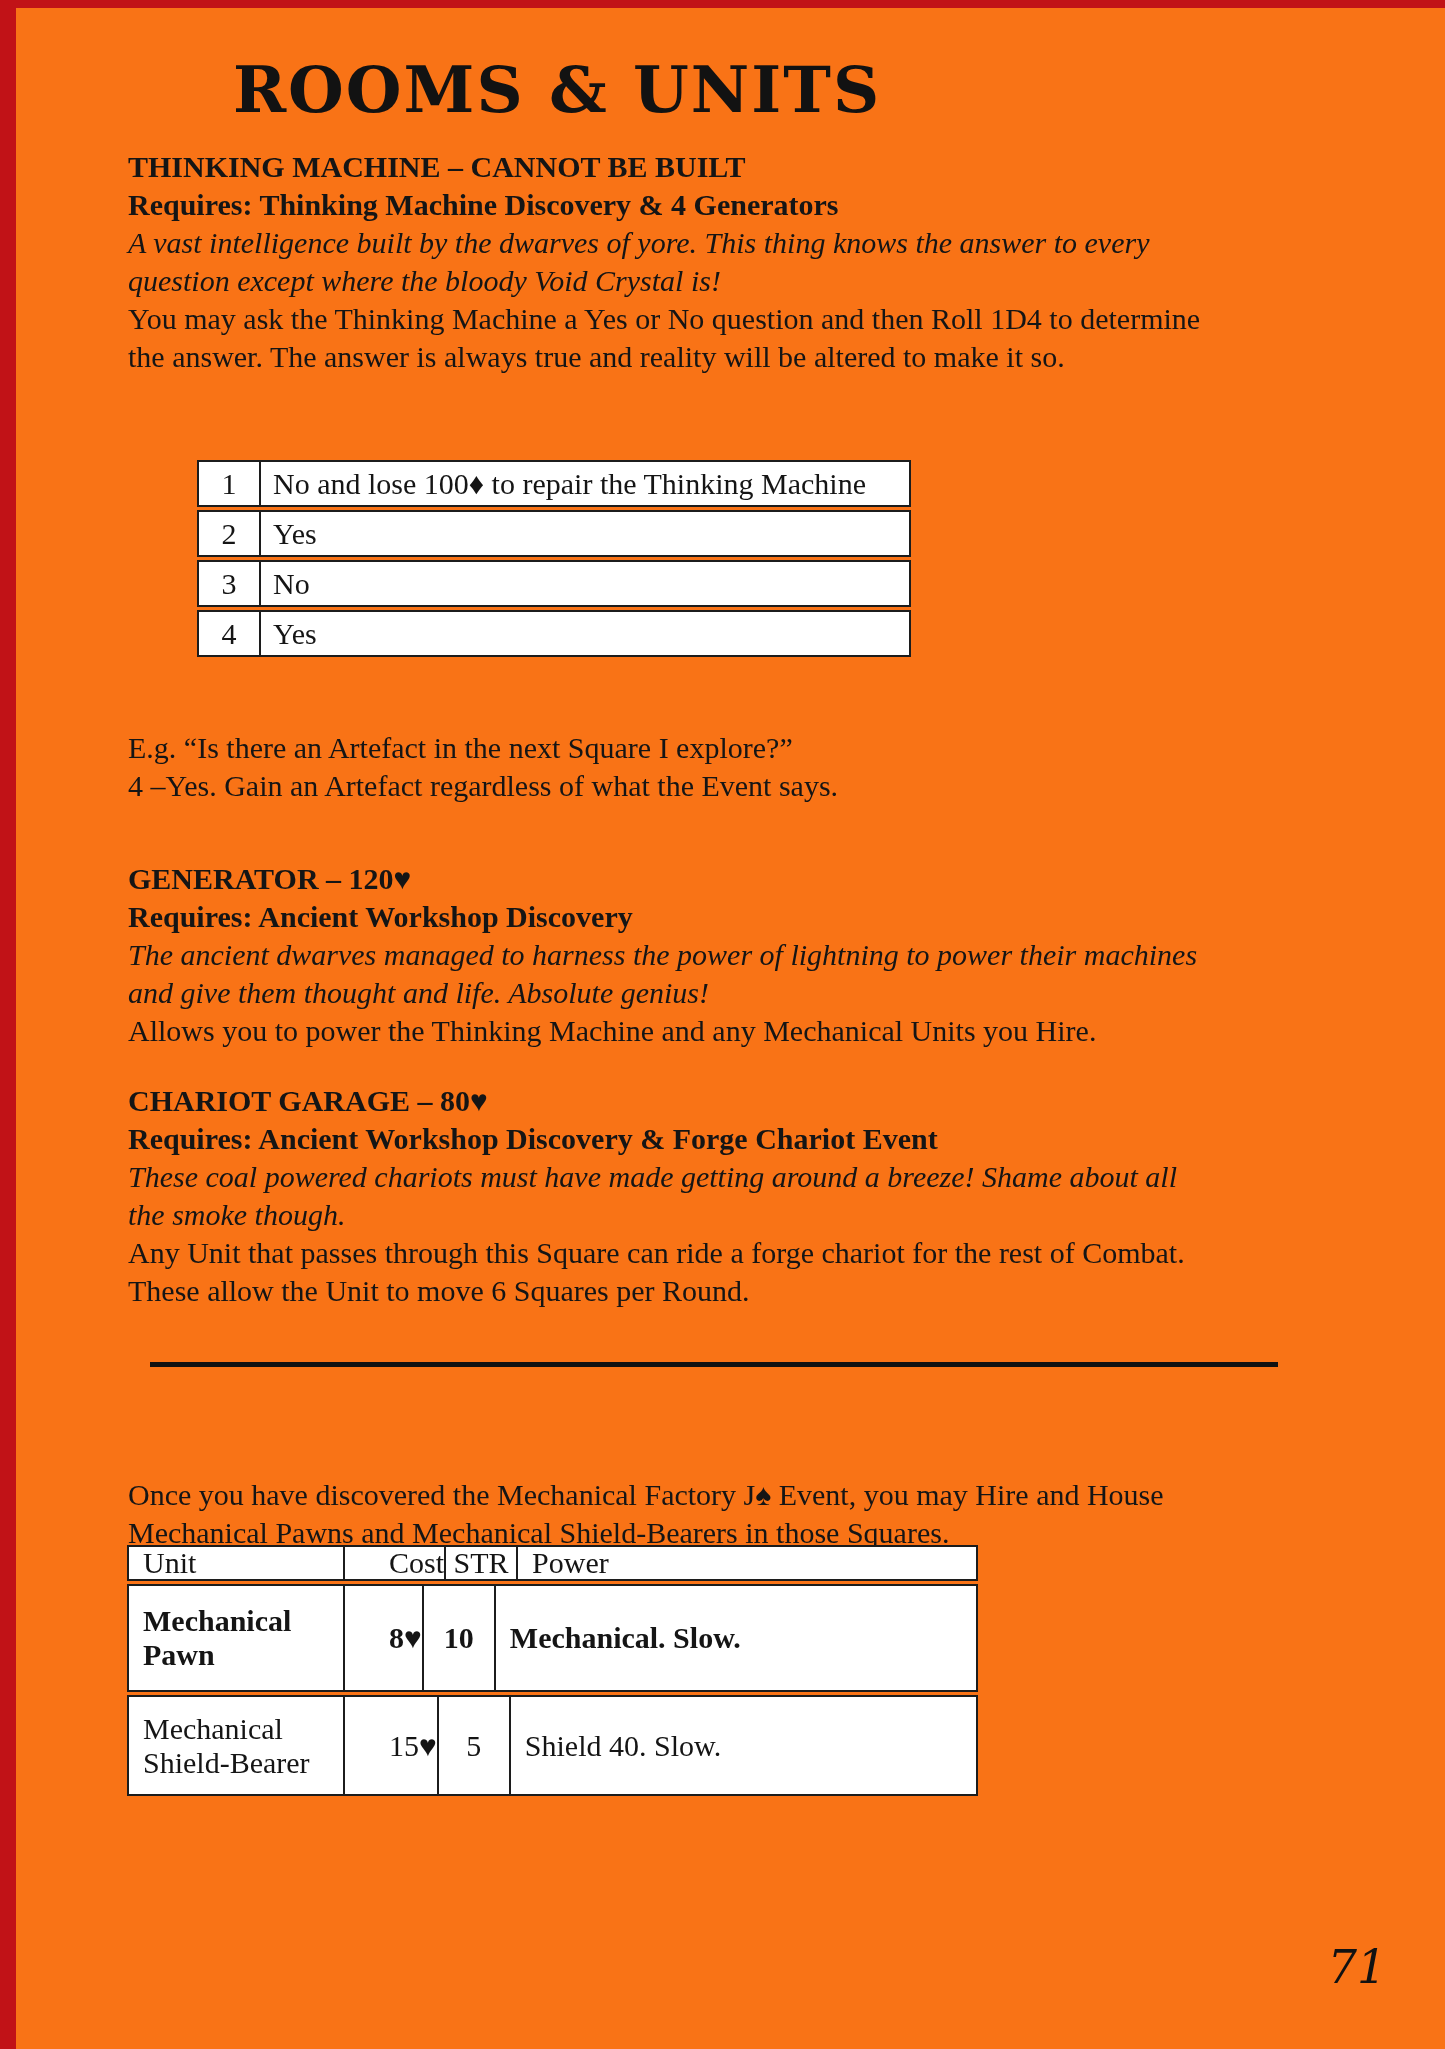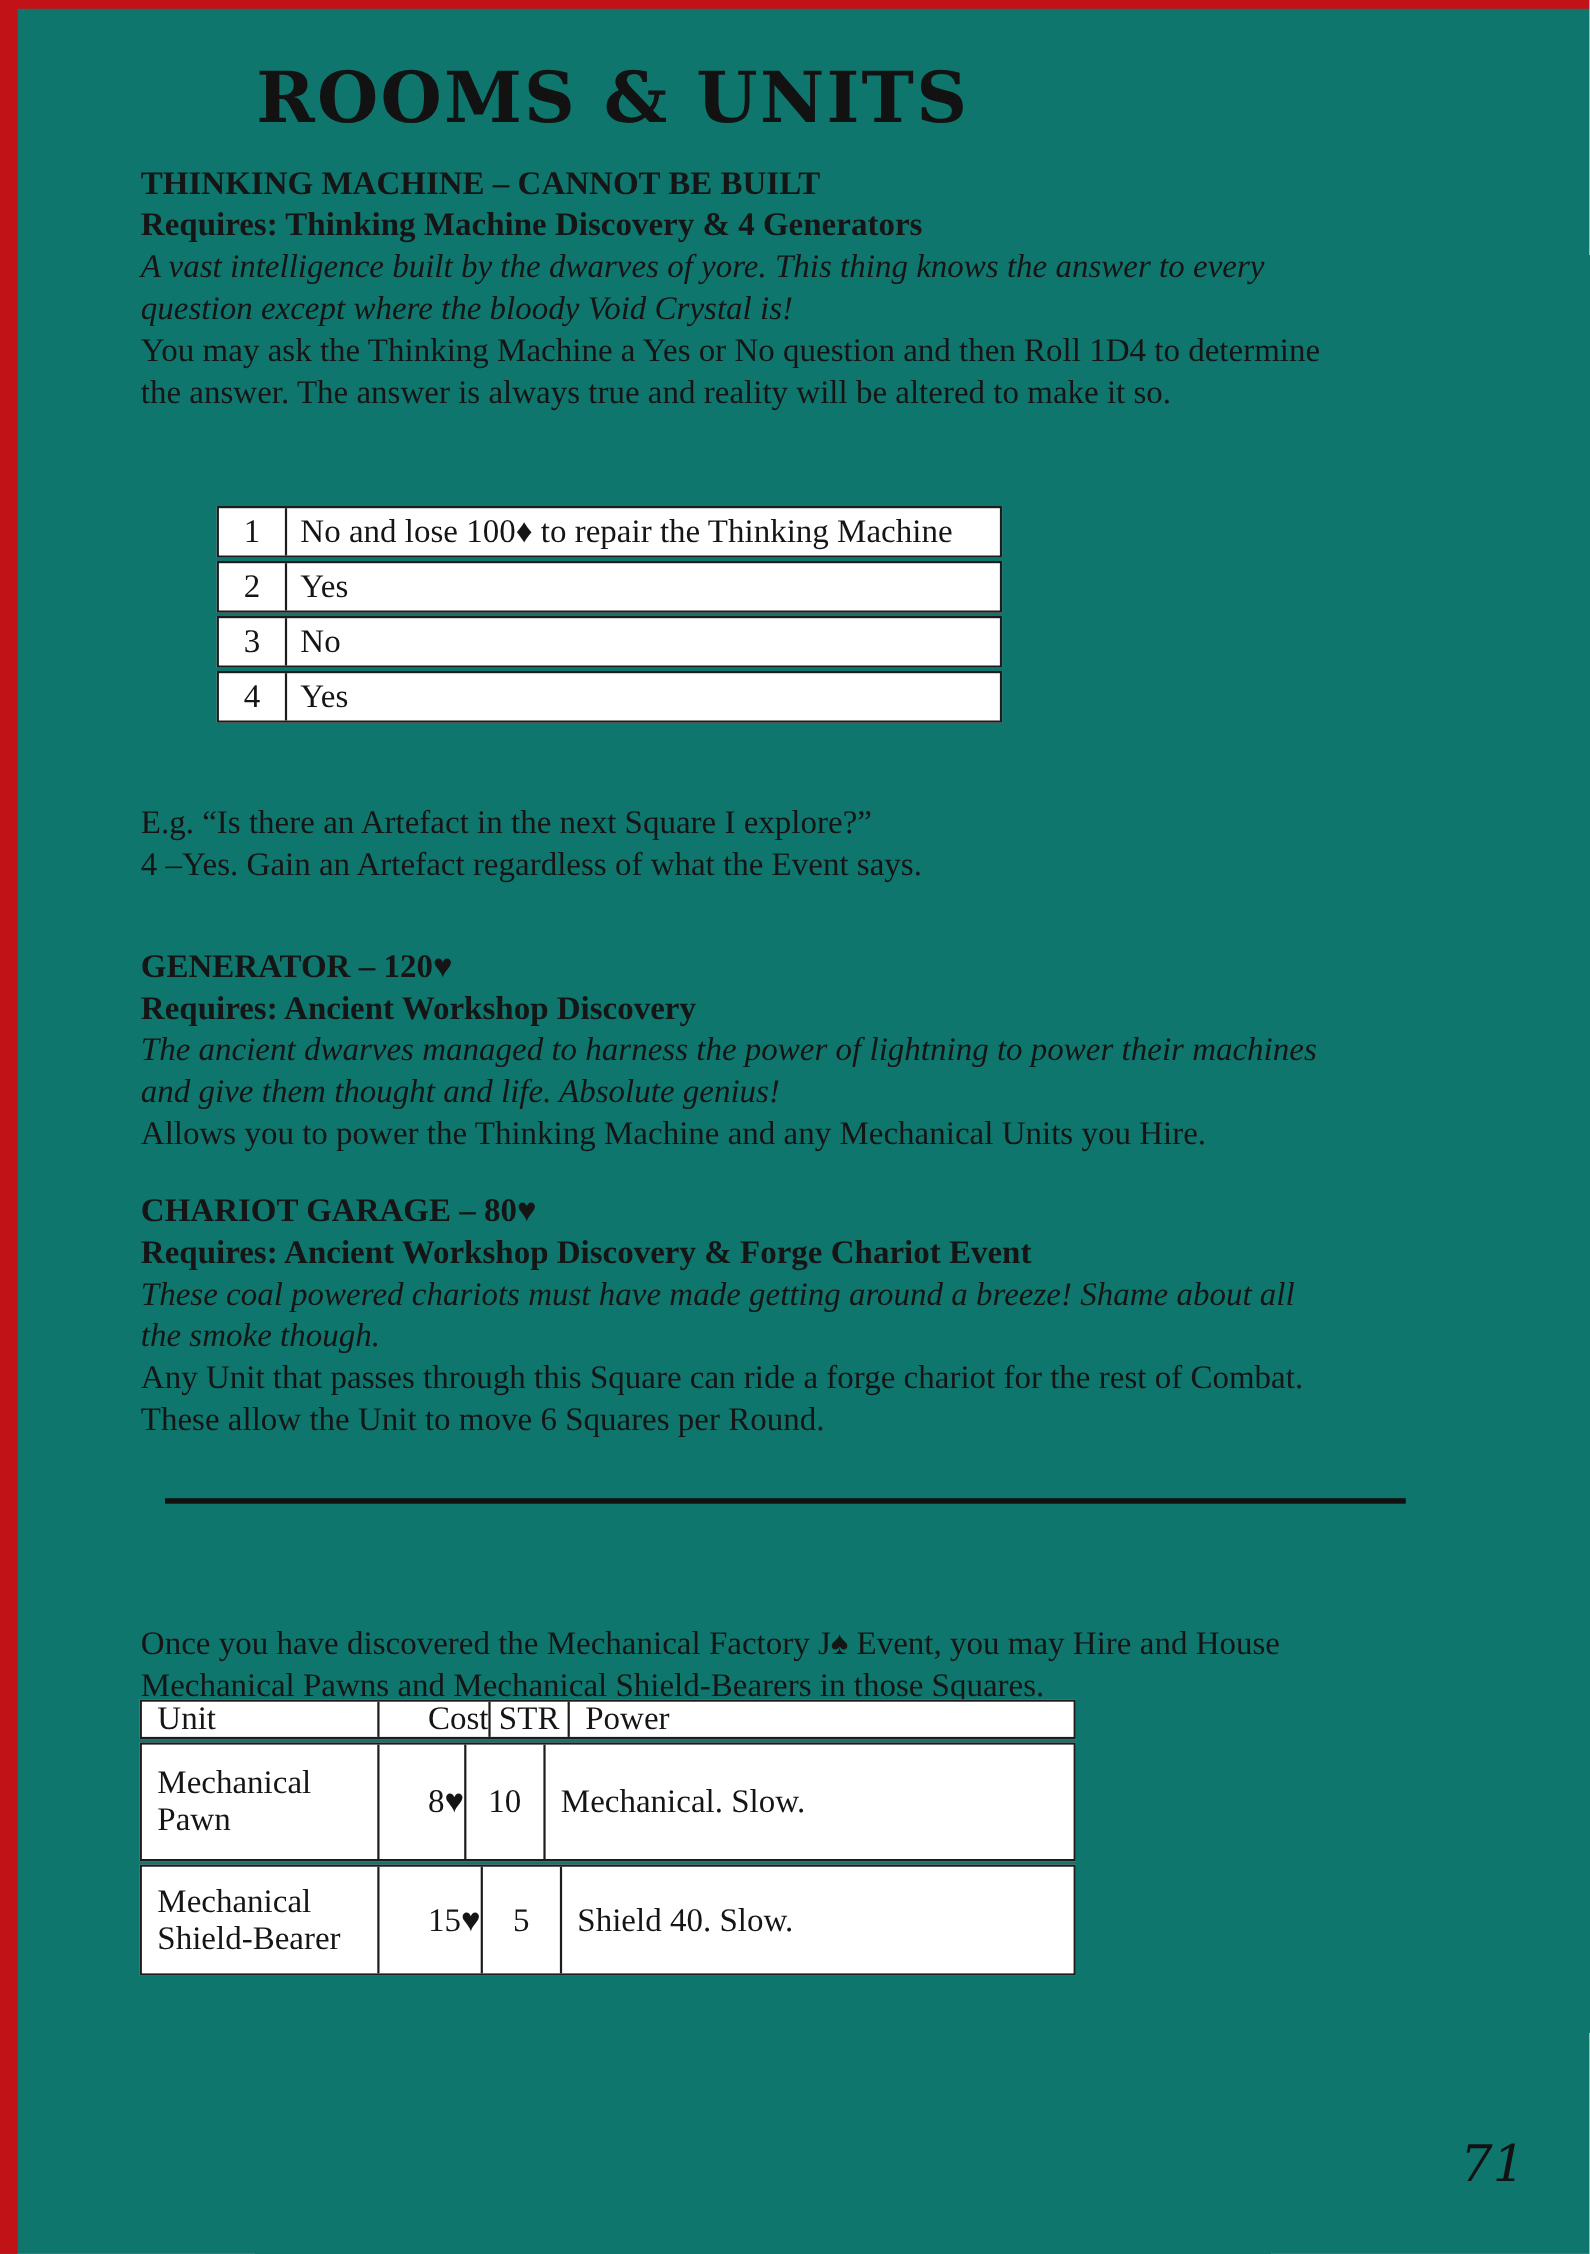--- a/index.html
+++ b/index.html
@@ -2,21 +2,21 @@
 <html style="--accent: #c11217;"><head>
 <meta charset="utf-8">
 <style>
   * { margin: 0; padding: 0; box-sizing: border-box; }
   html, body { background: #ffffff; }
   body {
     width: 1445px; height: 2049px; position: relative;
     font-family: "Liberation Serif", "DejaVu Serif", serif;
     color: #151515;
   }
-  .page { position: absolute; inset: 0; background: #0f766e; overflow: hidden; }
+  .page { position: absolute; inset: 0; background: #f97316; overflow: hidden; }
 
   .edge-top  { position: absolute; top: 0; left: 0; width: 100%; height: 8px;  background: var(--accent, #c11217); }
   .edge-left { position: absolute; top: 0; left: 0; width: 16px; height: 100%; background: var(--accent, #c11217); }
 
   .title {
     position: absolute; top: 52px; left: 128px; width: 858px;
     text-align: center;
     font-family: "DejaVu Serif", serif;
     font-weight: bold; font-size: 64px; letter-spacing: 2px;
     color: #121212;
@@ -45,21 +45,21 @@
 
   .rule { position: absolute; left: 150px; top: 1362px; width: 1128px; height: 5px; background: #111; }
 
   
   .units { position: absolute; left: 127px; top: 1545px; width: 851px; font-size: 30px; }
   .u-row {
     display: flex; align-items: stretch;
     border: 2px solid #1c1c1c; margin-bottom: 3px; background: #fff;
   }
   .u-row.head { height: 36px; }
-  .u-row.r1 { height: 108px; }
+  .u-row.r1 { height: 108px; font-weight: bold; }
   .u-row.r2 { height: 101px; }
   .u-cell { border-right: 2px solid #1c1c1c; display: flex; align-items: center; }
   .u-cell:last-child { border-right: none; }
   .u-c1 { flex: 0 0 216px; padding: 0 8px 0 14px; }
   .u-c2 { flex: 0 0 76px; justify-content: center; padding-left: 44px; }
   .u-c3 { flex: 0 0 72px; justify-content: center; }
   .u-c4 { flex: 1 1 auto; padding-left: 14px; }
 
   .page-num {
     position: absolute; left: 1312px; top: 1940px; width: 90px;

